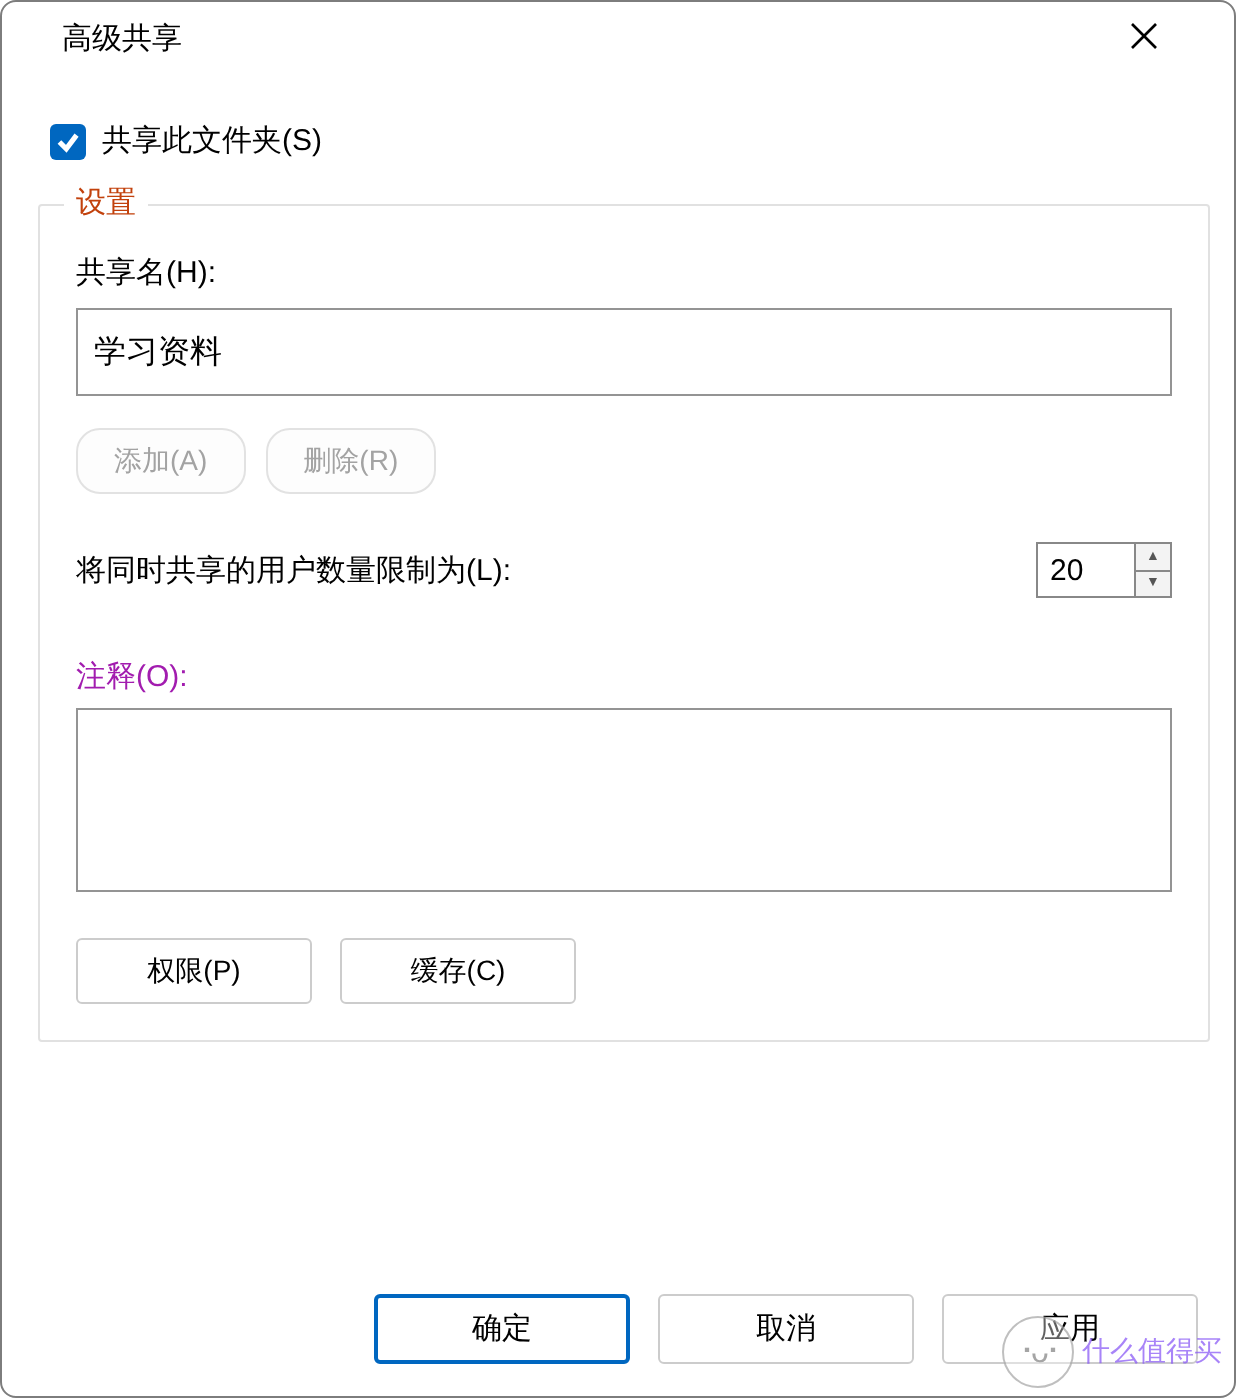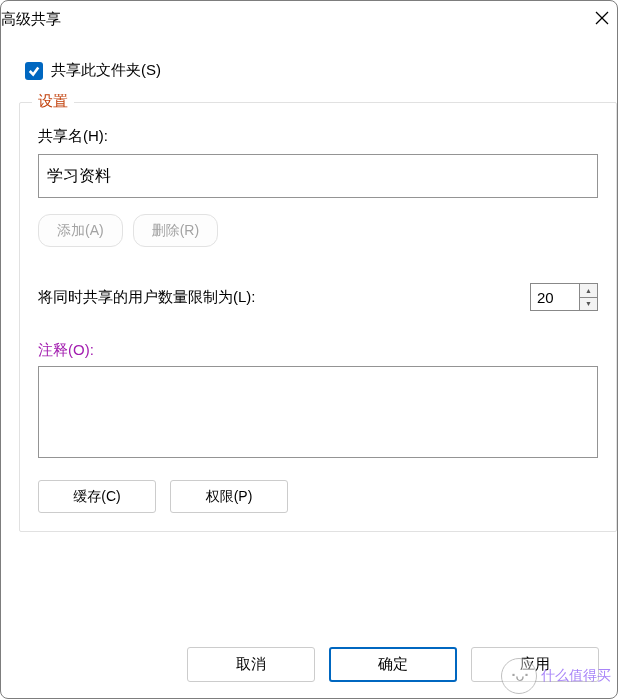--- a/index.html
+++ b/index.html
@@ -21,34 +21,34 @@
       border: 1px solid #7d7d7d;
       border-radius: 8px;
       background: #ffffff;
       position: relative;
     }
     .titlebar {
       display: flex;
       justify-content: space-between;
       align-items: center;
       height: 36px;
-      padding: 0 0;
+      padding: 0 30px;
     }
     .titlebar-text {
       font-size: 15px;
       color: #000;
     }
     .close-btn {
       font-size: 18px;
       cursor: pointer;
       padding: 4px 8px;
       line-height: 1;
     }
     .content {
-      padding: 24px 0 0 18px;
+      padding: 24px 12px 0 18px;
     }
     .checkbox-row {
       display: flex;
       align-items: center;
       gap: 8px;
       margin-left: 6px;
     }
     .checkbox {
       width: 18px;
       height: 18px;
@@ -121,21 +121,21 @@
     .btn.disabled {
       color: #a3a3a3;
       border-color: #e2e2e2;
       background: #fdfdfd;
       cursor: default;
     }
     .limit-row {
       display: flex;
       justify-content: space-between;
       align-items: center;
-      margin-top: 36px;
+      margin-top: 24px;
     }
     .limit-label {
       font-size: 15px;
       color: #000;
     }
     .spinner {
       display: flex;
       border: 1px solid #888;
       height: 28px;
     }
@@ -294,29 +294,29 @@
             <div class="spinner-btn">▲</div>
             <div class="spinner-btn">▼</div>
           </div>
         </div>
       </div>
 
       <div class="comment-label">注释(O):</div>
       <textarea class="comment-area" style=""></textarea>
 
       <div class="perm-row">
+        <button class="perm-btn">权限(P)</button>
         <button class="perm-btn">缓存(C)</button>
-        <button class="perm-btn">权限(P)</button>
       </div>
     </div>
   </div>
 
   <div class="footer">
+    <button class="footer-btn primary">确定</button>
     <button class="footer-btn">取消</button>
-    <button class="footer-btn primary">确定</button>
     <button class="footer-btn">应用</button>
   </div>
 
   <div class="watermark">
     <div class="wm-circle">･ᴗ･</div>
     <span class="wm-text">什么值得买</span>
   </div>
 </div>
 
 </body></html>

